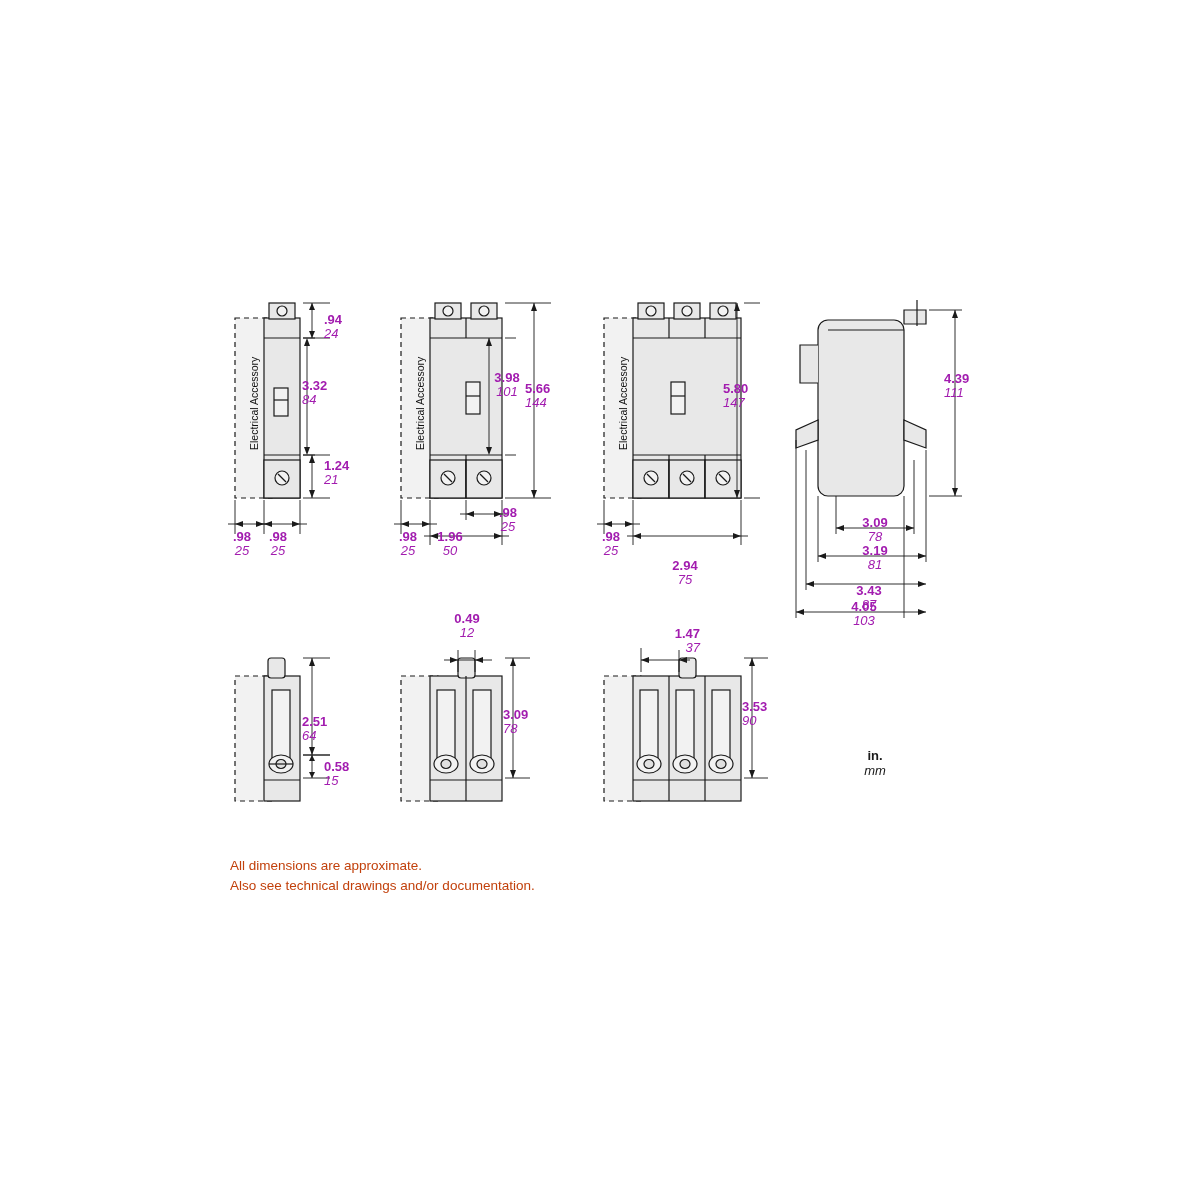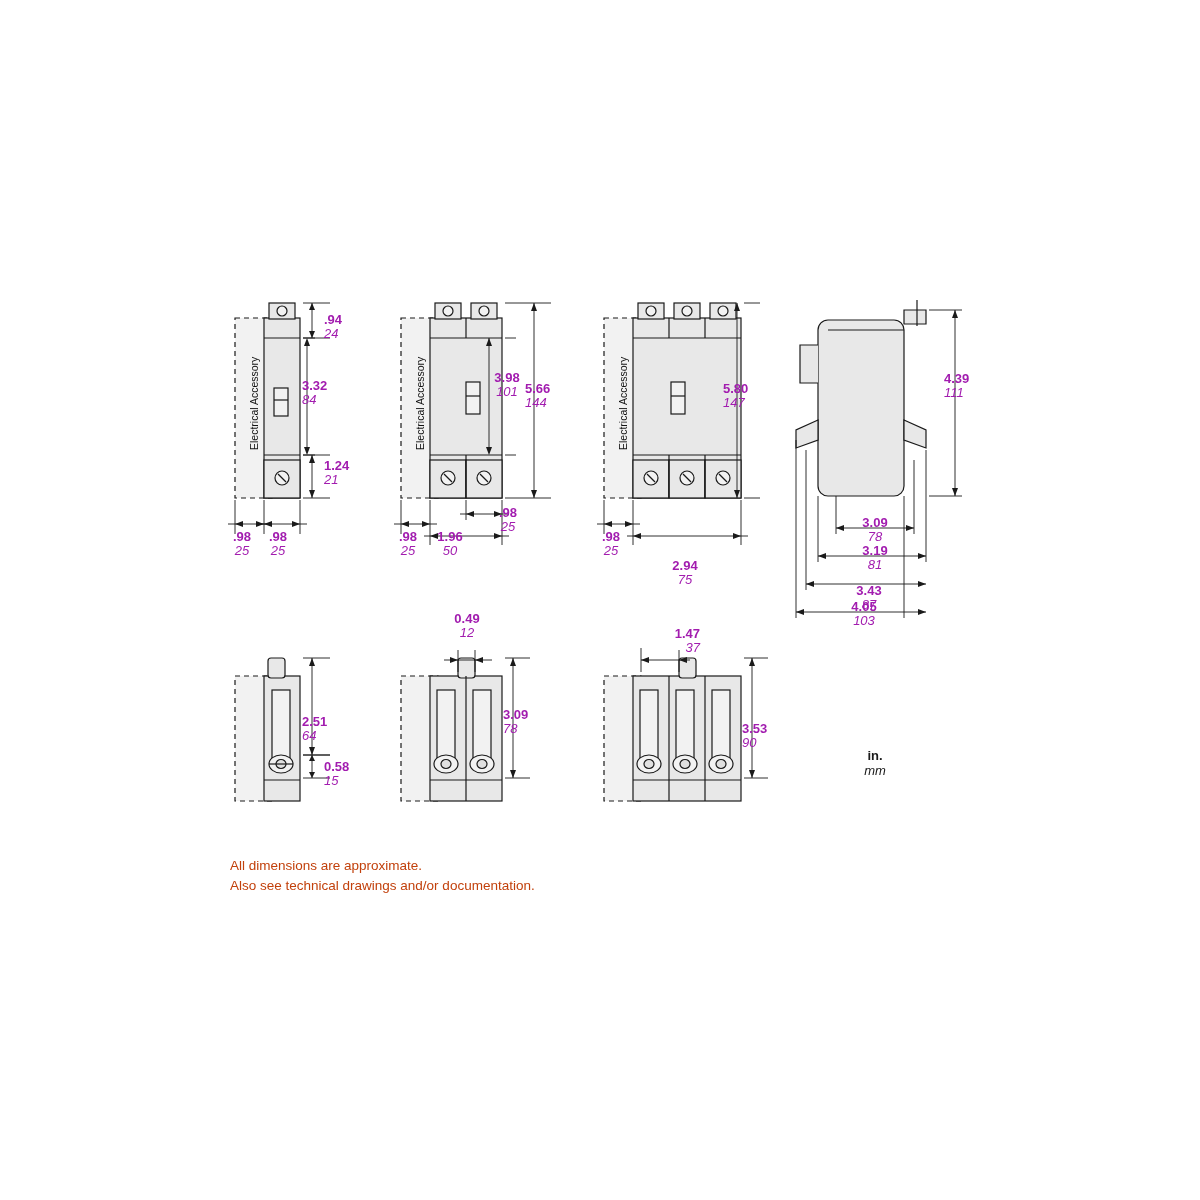--- a/index.html
+++ b/index.html
@@ -448,21 +448,21 @@
 </div>
 <div class="dim" style="left:503px; top:708px;">
   <span>3.09</span>
   <span class="mm">78</span>
 </div>
 
 <div class="dim center" style="left:652px; top:627px; width:48px;text-align:right;">
   <span>1.47</span>
   <span class="mm">37</span>
 </div>
-<div class="dim" style="left:742px; top:722px;">
+<div class="dim" style="left:742px; top:700px;">
   <span>3.53</span>
   <span class="mm">90</span>
 </div>
 
 <div class="units" style="left:845px; top:748px; width:60px;">
   <span>in.</span>
   <span class="mm">mm</span>
 </div>
 
 <div class="note" style="left:230px; top:856px;">All dimensions are approximate.</div>

